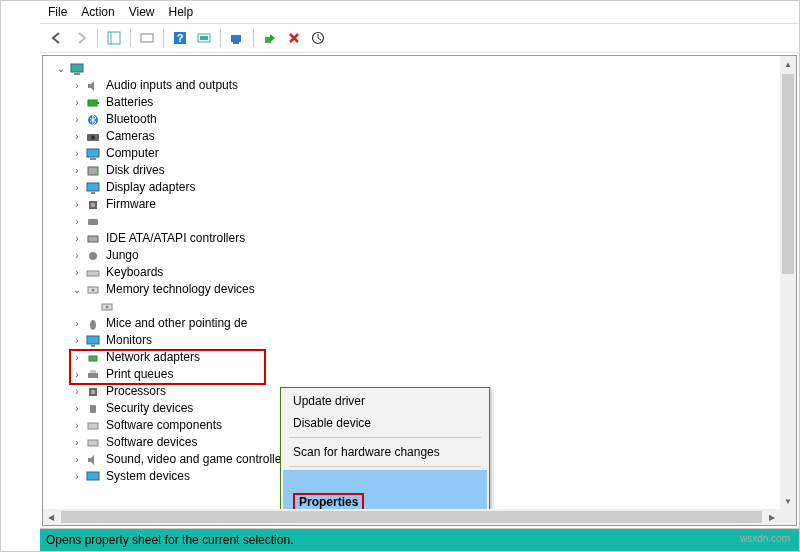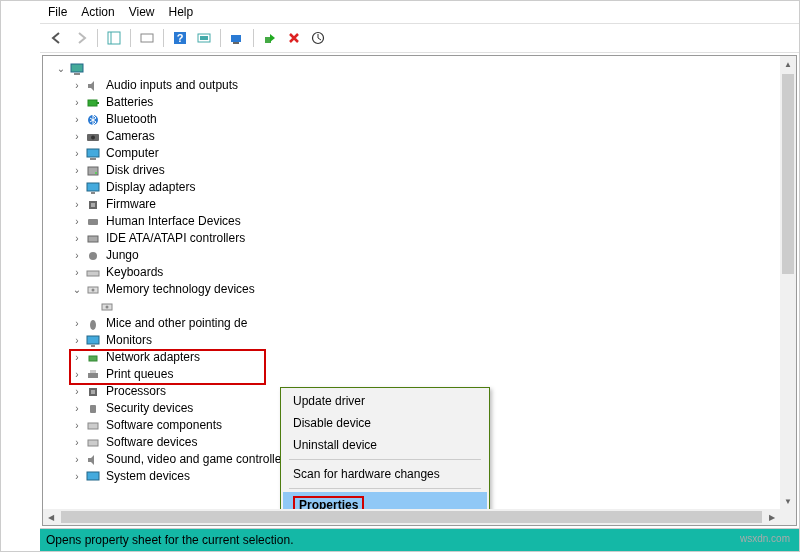--- a/index.html
+++ b/index.html
@@ -203,21 +203,20 @@
           </span>
           <span class="label">Firmware</span>
         </div>
       <div class="tree-row indent2">
           <span class="expander">›</span>
           <span class="ico">
             <svg width="14" height="14">
               <rect x="2" y="4" width="10" height="6" fill="#888" rx="1"></rect>
             </svg>
           </span>
-          <span class="label">Human Interface Devices</span>
         </div>
       <div class="tree-row indent2">
           <span class="expander">›</span>
           <span class="ico">
             <svg width="14" height="14">
               <rect x="2" y="4" width="10" height="6" fill="#aaa" stroke="#666"></rect>
             </svg>
           </span>
           <span class="label">IDE ATA/ATAPI controllers</span>
         </div>
@@ -350,26 +349,25 @@
           </span>
           <span class="label">System devices</span>
         </div>
     </div>
 
     <div class="highlight-box-red" style="left:26px; top:293px; width:197px; height:36px;"></div>
 
     <div class="ctx-menu">
       <div class="ctx-item">Update driver</div>
       <div class="ctx-item">Disable device</div>
-      <div class="ctx-item">Uninstall device</div>
       <div class="ctx-sep"></div>
       <div class="ctx-item">Scan for hardware changes</div>
       <div class="ctx-sep"></div>
       <div class="ctx-item ctx-selected">
-        <span class="ctx-label-sel" style="border:2px solid #d00000; padding:0 4px;">Properties</span>
+        <span class="ctx-label-sel" style="border:2px solid #d00000; padding:0 4px;margin-top:19px;">Properties</span>
       </div>
     </div>
 
     <div class="scrollbar-v">
       <div class="arrow">▲</div>
       <div class="thumb-v"></div>
       <div class="arrow" style="position:absolute;bottom:16px;">▼</div>
     </div>
     <div class="scrollbar-h">
       <div class="arrow">◀</div>

